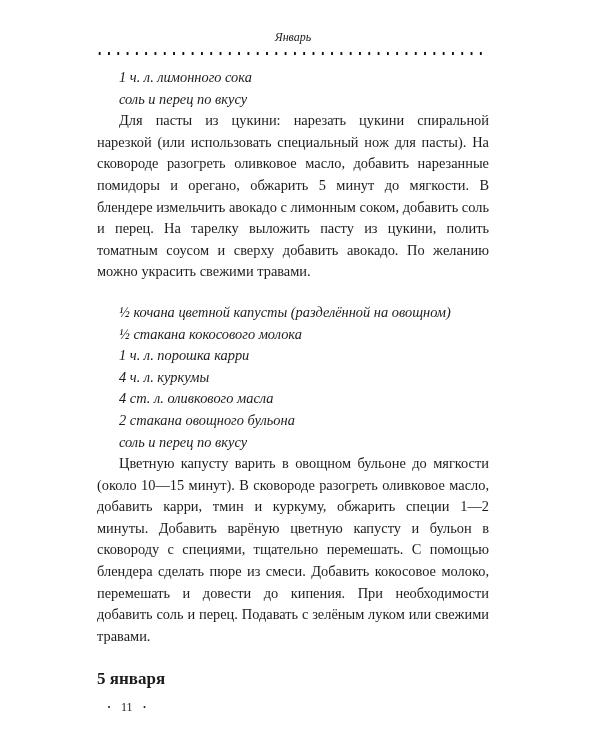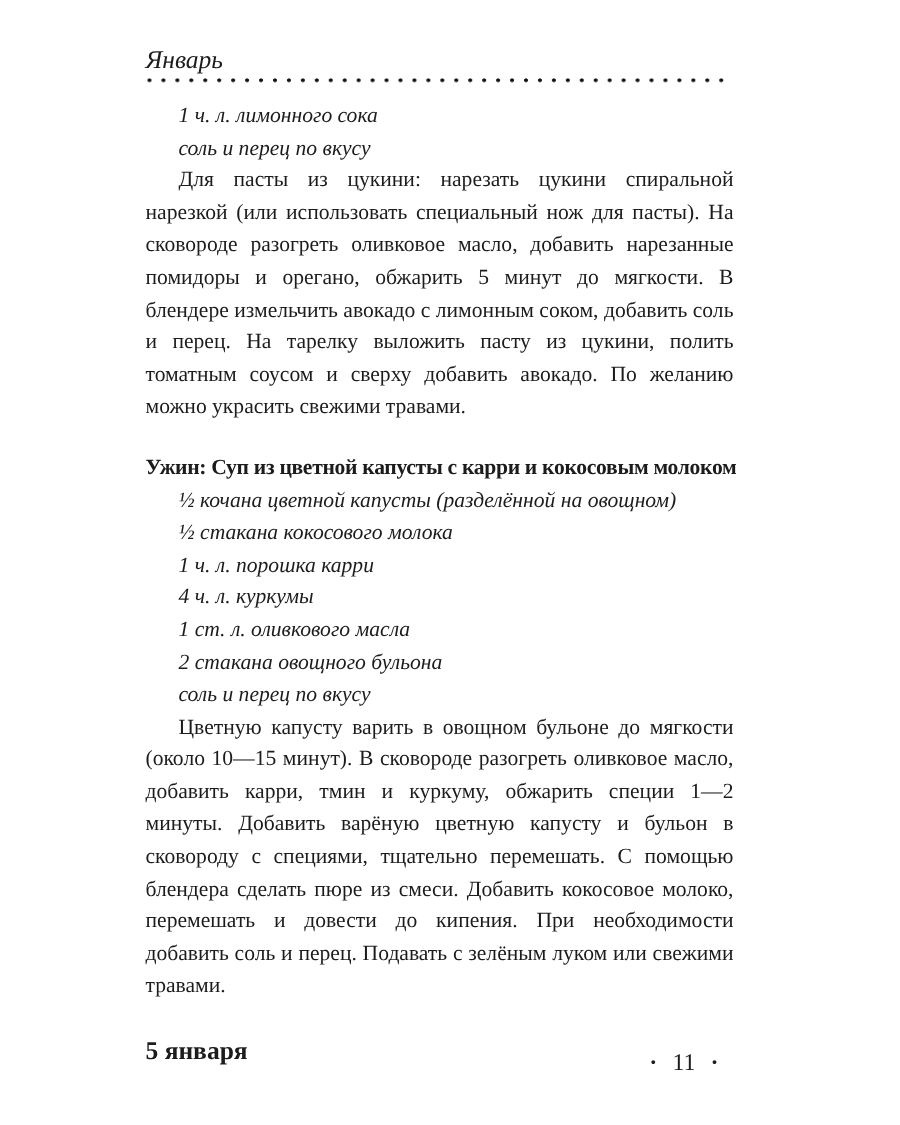--- a/index.html
+++ b/index.html
@@ -19,23 +19,23 @@
       position: absolute;
       left: 97px;
       top: 0;
       width: 392px;
     }
     .running-head {
       position: absolute;
       top: 30px;
       left: 0;
       width: 392px;
-      text-align: left;
+      text-align: center;
       font-style: italic;
-      font-size: 17px;
+      font-size: 12px;
     }
     .dotted-rule {
       position: absolute;
       top: 52px;
       left: -2px;
       width: 392px;
       height: 3px;
       background-image: radial-gradient(circle, #111 1.1px, transparent 1.4px);
       background-size: 9.3px 3px;
       background-repeat: repeat-x;
@@ -72,22 +72,22 @@
       font-weight: bold;
       font-size: 17px;
       margin: 0;
       line-height: 24px;
     }
     .folio {
       position: absolute;
       top: 700px;
       left: 0;
       width: 392px;
-      text-align: right;
-      font-size: 16px;
+      text-align: left;
+      font-size: 12px;
       font-family: Liberation Serif, serif;
     }
     .folio .dot {
       display: inline-block;
       margin: 0 10px;
       font-weight: bold;
     }
   </style>
 </head>
 <body>
@@ -100,26 +100,25 @@
 
     <div>
       <p class="ing">1 ч. л. лимонного сока</p>
       <p class="ing">соль и перец по вкусу</p>
       <p class="para">Для пасты из цукини: нарезать цукини спиральной нарезкой (или использовать специальный нож для пасты). На сковороде ра­зогреть оливковое масло, добавить нарезанные помидоры и орега­но, обжарить 5 минут до мягкости. В блендере измельчить авокадо с лимонным соком, добавить соль и перец. На тарелку выложить пасту из цукини, полить томатным соусом и сверху добавить аво­кадо. По желанию можно украсить свежими травами.</p>
     </div>
 
     <div class="gap-1"></div>
 
     <div>
-      <p class="recipe-title">Ужин: Суп из цветной капусты с карри и кокосовым молоком</p>
       <p class="ing">½ кочана цветной капусты (разделённой на овощном)</p>
       <p class="ing">½ стакана кокосового молока</p>
       <p class="ing">1 ч. л. порошка карри</p>
       <p class="ing">4 ч. л. куркумы</p>
-      <p class="ing">1 ст. л. оливкового масла</p>
+      <p class="ing">4 ст. л. оливкового масла</p>
       <p class="ing">2 стакана овощного бульона</p>
       <p class="ing">соль и перец по вкусу</p>
       <p class="para">Цветную капусту варить в овощном бульоне до мягкости (око­ло 10—15 минут). В сковороде разогреть оливковое масло, доба­вить карри, тмин и куркуму, обжарить специи 1—2 минуты. Доба­вить варёную цветную капусту и бульон в сковороду с специями, тщательно перемешать. С помощью блендера сделать пюре из сме­си. Добавить кокосовое молоко, перемешать и довести до кипения. При необходимости добавить соль и перец. Подавать с зелёным луком или свежими травами.</p>
     </div>
 
     <div class="gap-2"></div>
 
     <div>
       <p class="day-title">5 января</p>
 

